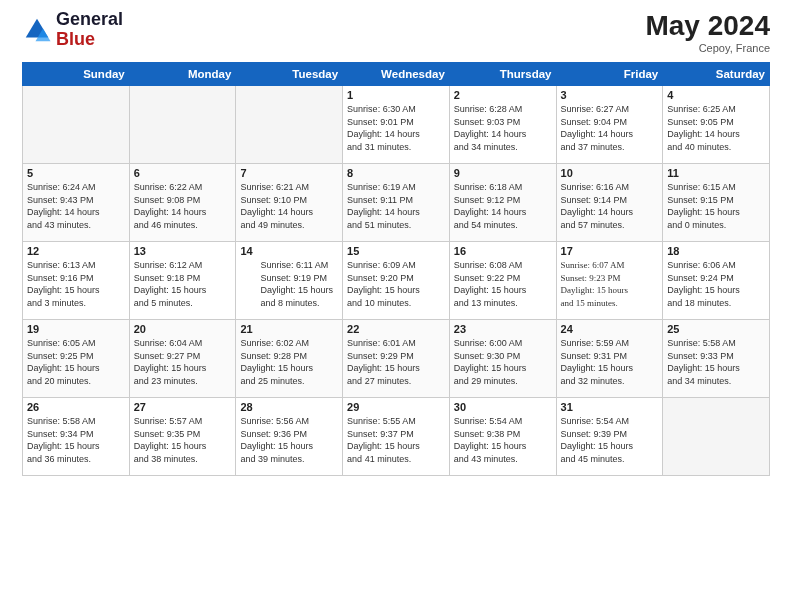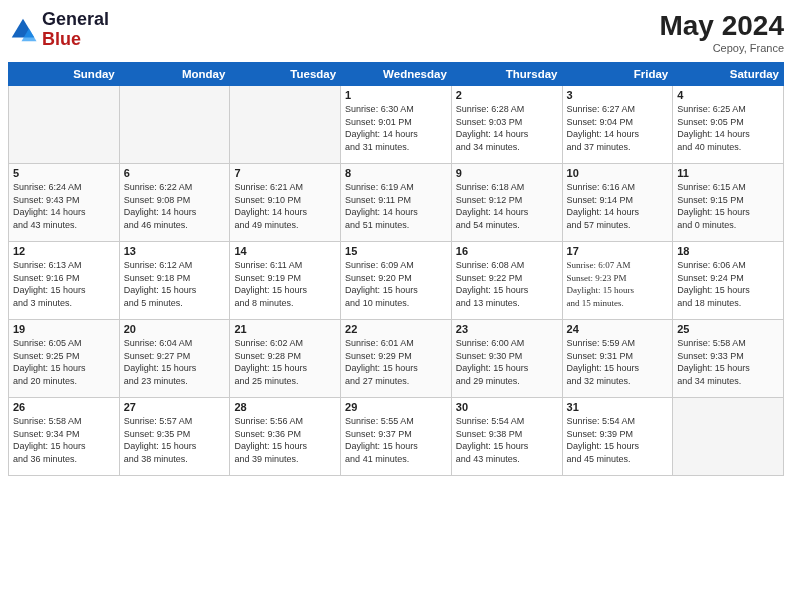--- a/index.html
+++ b/index.html
@@ -6,21 +6,21 @@
     body {
       font-family: Arial, sans-serif;
       background: #fff;
       width: 792px;
       height: 612px;
       overflow: hidden;
     }
     .page {
       width: 792px;
       height: 585px;
-      padding: 10px 8px;
+      padding: 10px 22px;
       background: #fff;
       border-radius: 14px;
     }
     .header {
       display: flex;
       justify-content: space-between;
       align-items: flex-start;
       margin-bottom: 8px;
     }
     .logo {
@@ -221,21 +221,21 @@
           </td>
           <td>
             <span class="day-num">13</span>
             <div class="day-info" style="white-space: pre-line;">Sunrise: 6:12 AM
 Sunset: 9:18 PM
 Daylight: 15 hours
 and 5 minutes.</div>
           </td>
           <td>
             <span class="day-num">14</span>
-            <div class="day-info" style="white-space: pre-line;">Sunrise: 6:11 AM
+            <div class="day-info" style="white-space: pre-line; margin-left: 20px;">Sunrise: 6:11 AM
 Sunset: 9:19 PM
 Daylight: 15 hours
 and 8 minutes.</div>
           </td>
           <td>
             <span class="day-num">15</span>
             <div class="day-info" style="white-space: pre-line;">Sunrise: 6:09 AM
 Sunset: 9:20 PM
 Daylight: 15 hours
 and 10 minutes.</div>

